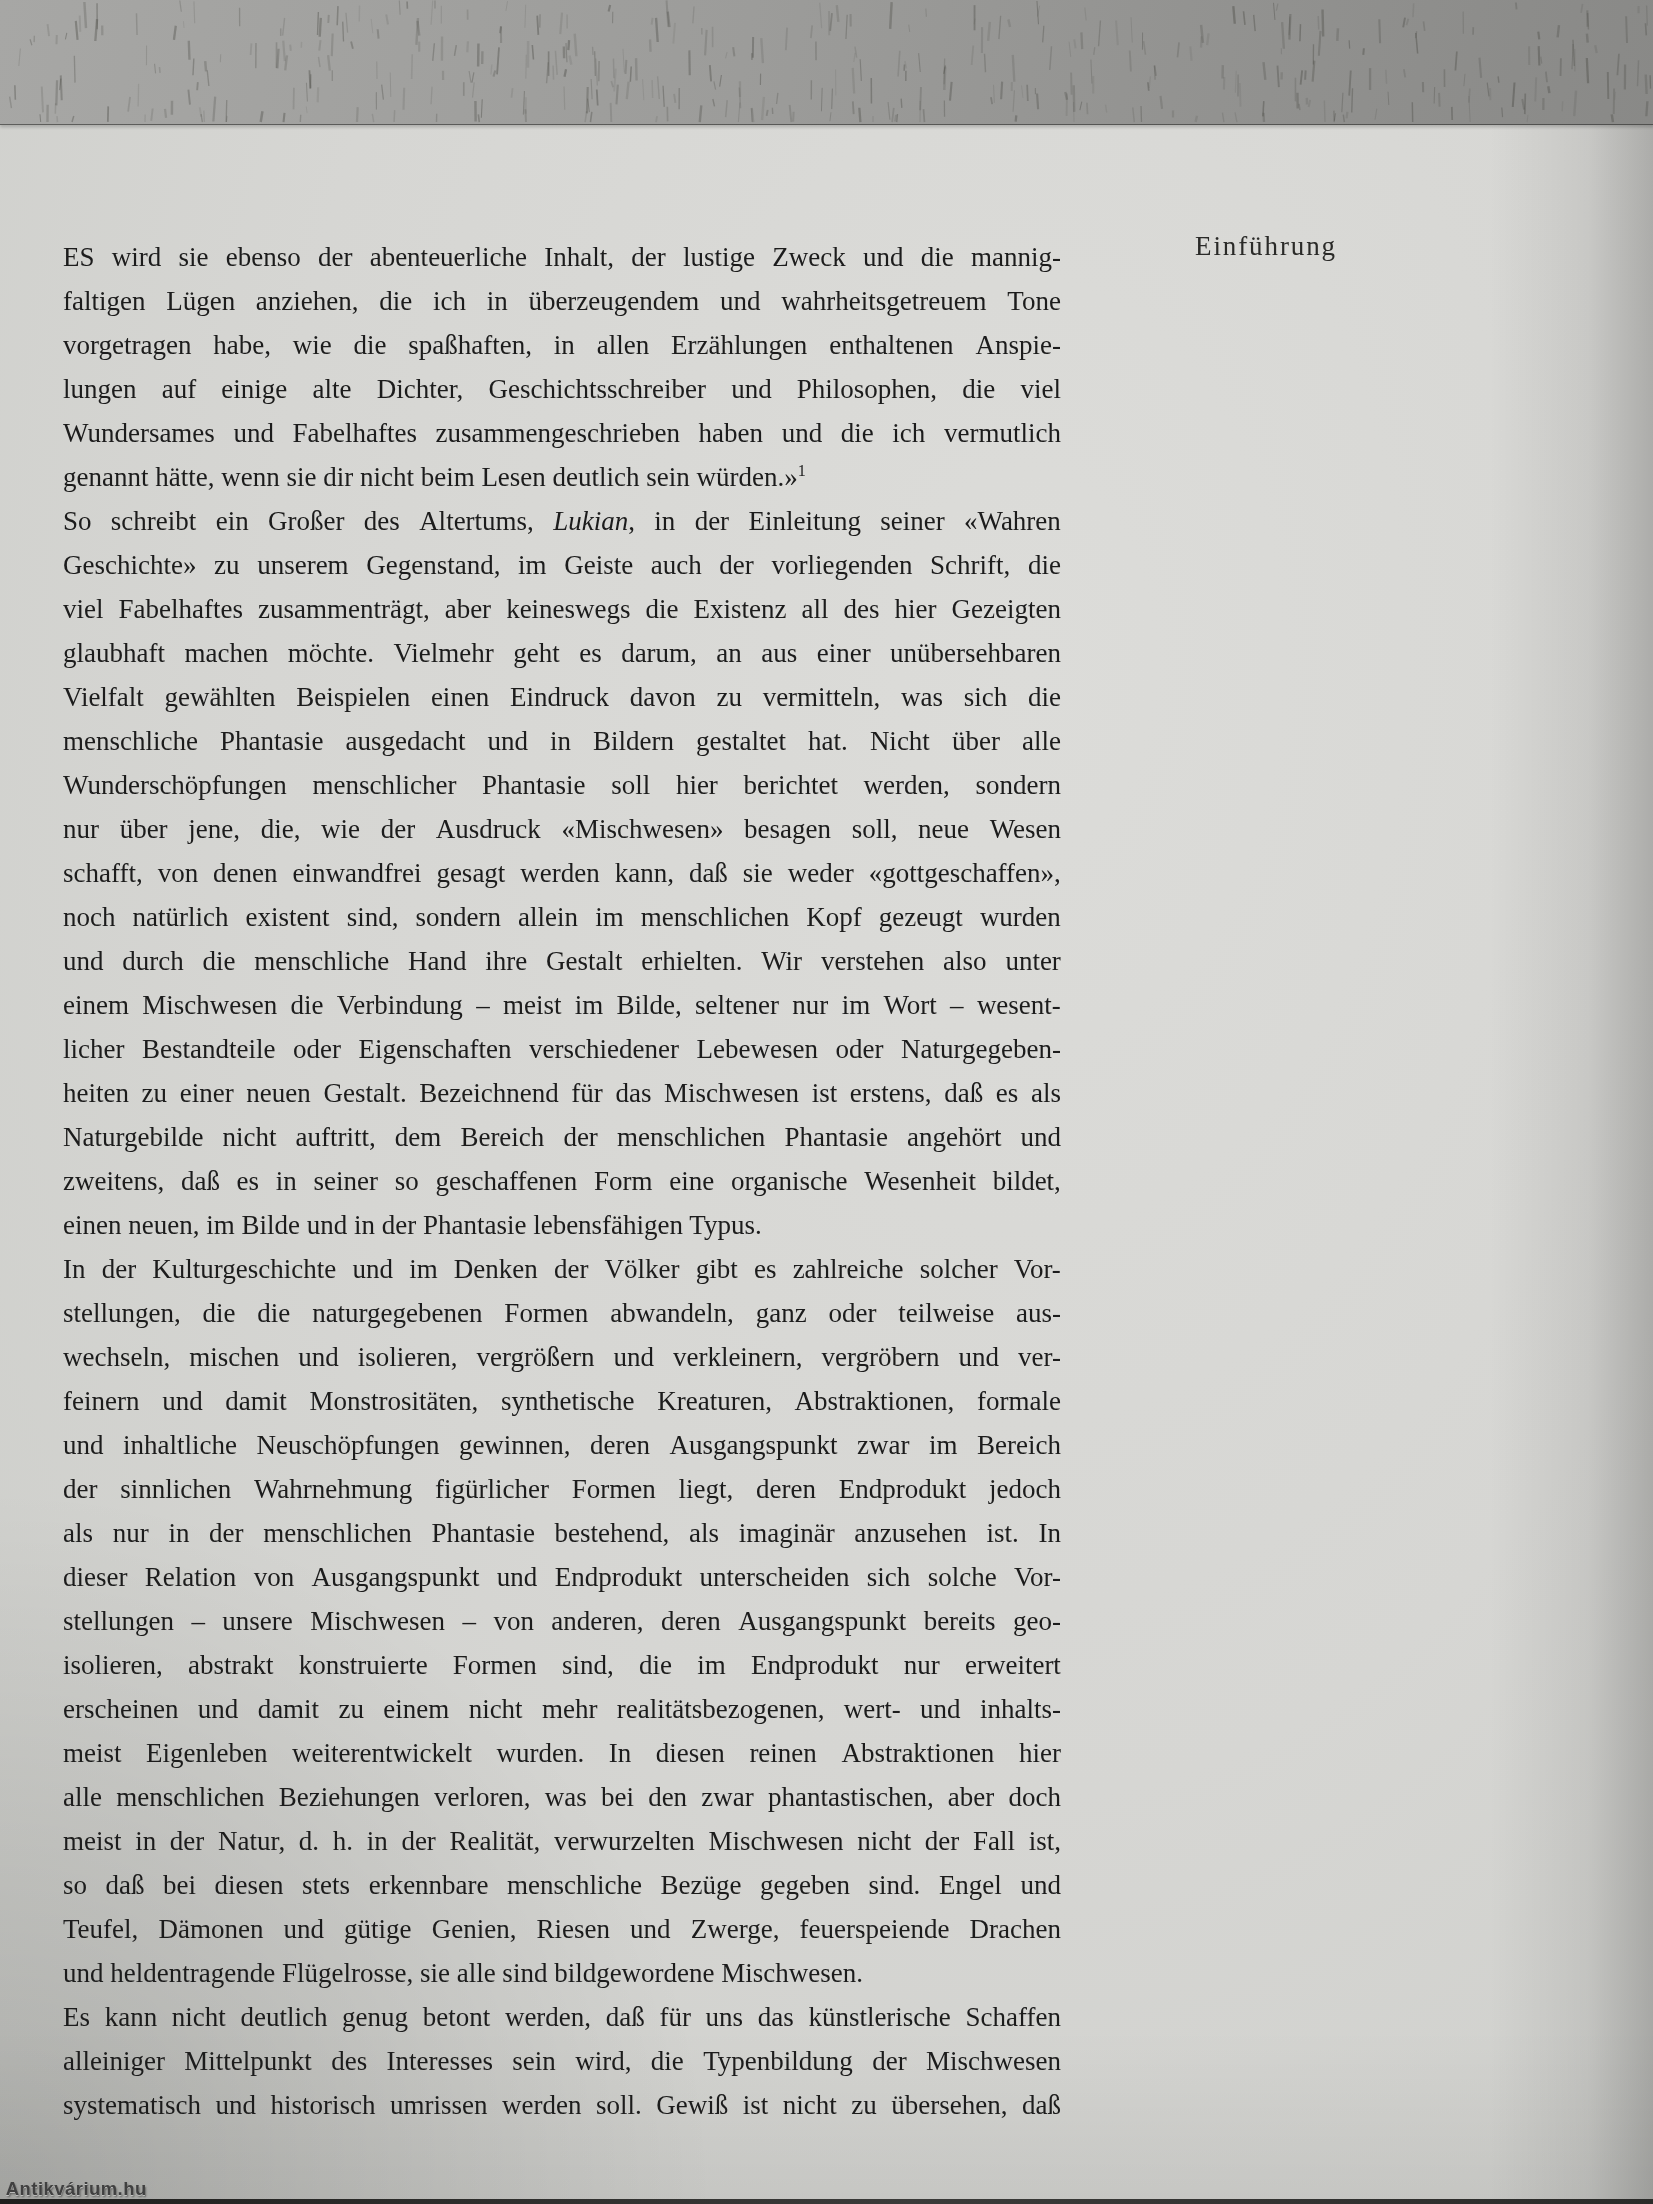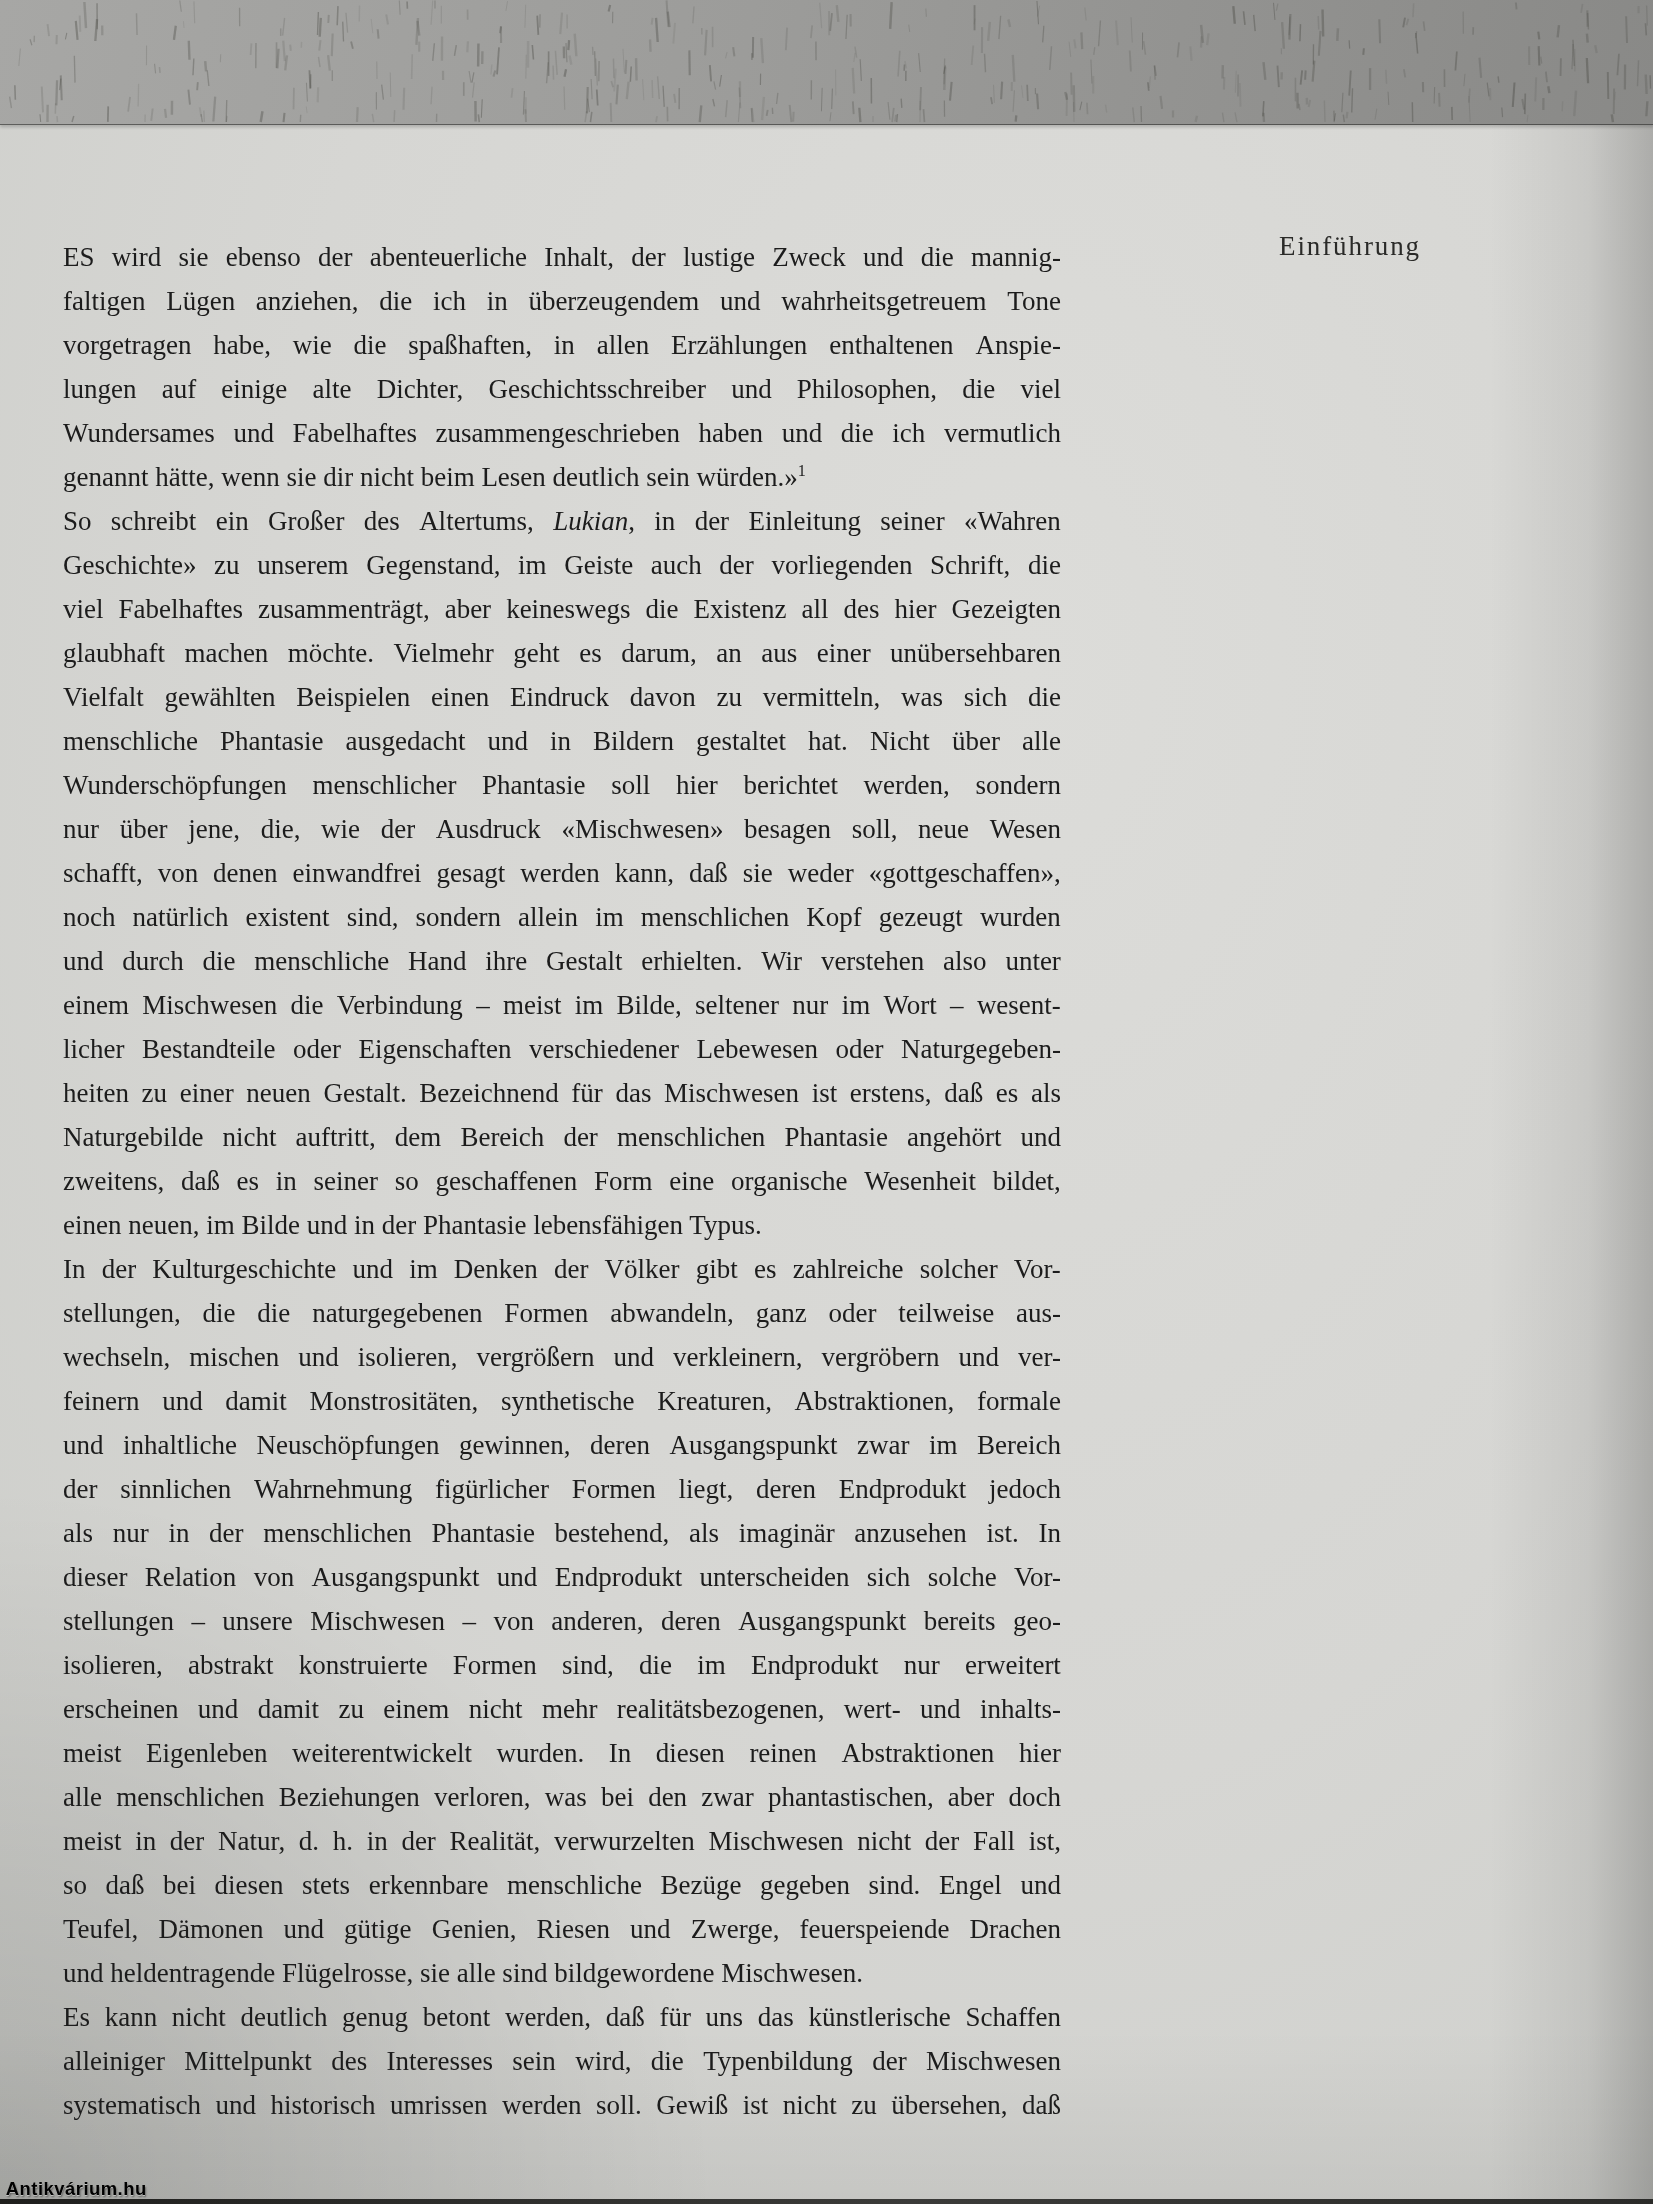--- a/index.html
+++ b/index.html
@@ -21,39 +21,39 @@
     background:linear-gradient(100deg,#a7a7a5 0%,#9c9c9a 45%,#959593 65%,#898987 100%);
     border-bottom:1.9px solid rgba(35,35,33,0.55);
     box-shadow:0 2.9px 2.9px rgba(0,0,0,0.18);
   }
   .band svg{position:absolute;inset:0;width:100%;height:100%;}
   .edge-bottom{
     position:absolute;left:0;bottom:0;width:100%;height:5.8px;
     background:linear-gradient(to right,#1f1f1d,#3b3b39 55%,#2b2b29 100%);
   }
   .heading{
-    position:absolute;left:1279px;top:231px;
+    position:absolute;left:1195px;top:231px;
     font-size:27px;letter-spacing:1.9px;color:#2a2a28;white-space:nowrap;
   }
   .textblock{
     position:absolute;left:63px;top:235px;width:998px;
     font-size:27px;color:#1c1c1c;
   }
   .line{
     display:flex;justify-content:space-between;
     height:44px;line-height:44px;white-space:nowrap;overflow:visible;
   }
   .line.end{display:block;}
   .i{font-style:italic;}
   .sup{font-size:0.6em;vertical-align:super;line-height:0;}
   .watermark{
     position:absolute;left:5.8px;top:2178px;
     font-family:"Liberation Sans","DejaVu Sans",sans-serif;
     font-weight:bold;font-size:18.4px;letter-spacing:0.5px;
-    color:#000000;
+    color:#404040;
     text-shadow:0 1px 0 rgba(228,228,226,0.65), 1px 1.9px 1.9px rgba(20,20,20,0.45);
   }
 </style>
 </head>
 <body style="background: rgb(214, 214, 211);">
 
 <div class="paper"></div>
 
 <div class="band">
   <svg viewBox="0 0 1704 128" preserveAspectRatio="none">

